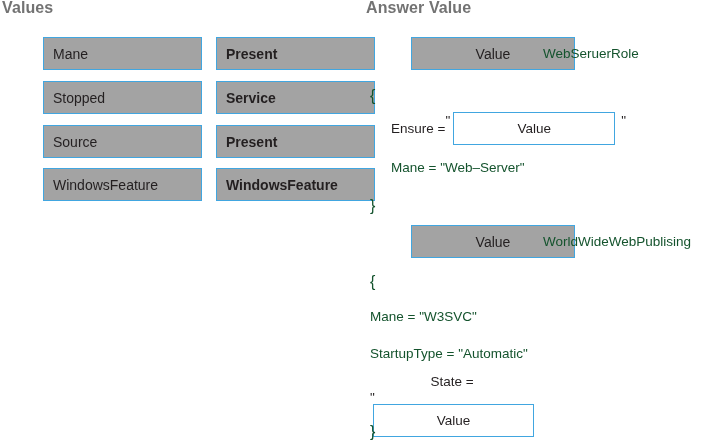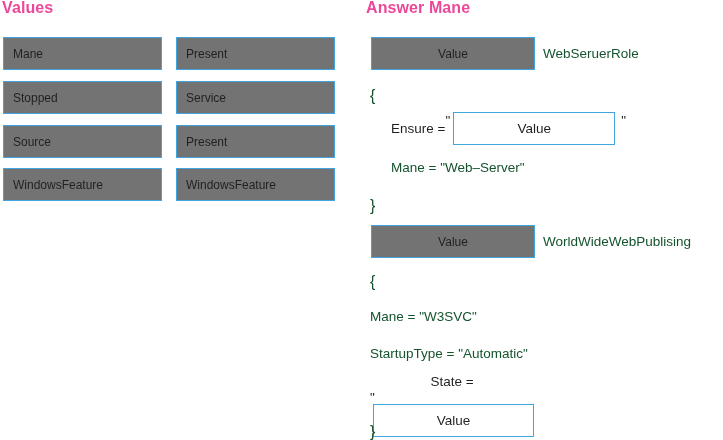--- a/index.html
+++ b/index.html
@@ -20,53 +20,54 @@
     position: relative;
     width: 723px;
     height: 440px;
   }
 
   
   .heading {
     position: absolute;
     font-size: 16px;
     font-weight: bold;
-    color: #ec4899;
+    color: #737373;
     letter-spacing: 0.1px;
     white-space: nowrap;
     line-height: 18px;
   }
   #values-heading  { left: 2px;   top: -1px; }
   #answer-heading  { left: 366px; top: -1px; }
 
   
   .token-box {
     position: absolute;
     box-sizing: border-box;
     border: 1.5px solid #41a6e0;
-    background: #737373;
-    font-size: 12px;
+    background: #a3a3a3;
+    font-size: 14px;
     line-height: 1;
     color: #231f20;
     display: flex;
     align-items: center;
     white-space: nowrap;
+    margin-left: 40px;
   }
   .token-box.left-aligned {
     justify-content: flex-start;
     padding-left: 9px;
   }
   .token-box.centered {
     justify-content: center;
   }
 
   
   #values-pool .token-box { height: 33px; width: 159px; }
   .col-a { left: 3px; }
-  .col-b { left: 176px; }
+  .col-b { left: 176px; font-weight: bold; }
   .row-1 { top: 37px; }
   .row-2 { top: 81px; }
   .row-3 { top: 125px; }
   .row-4 { top: 168px; }
 
   
   .ans-line {
     position: absolute;
     font-size: 13.5px;
     line-height: 1;
@@ -164,21 +165,21 @@
       <div class="token-box left-aligned col-a row-4">WindowsFeature</div>
 
       <div class="token-box left-aligned col-b row-1">Present</div>
       <div class="token-box left-aligned col-b row-2">Service</div>
       <div class="token-box left-aligned col-b row-3">Present</div>
       <div class="token-box left-aligned col-b row-4">WindowsFeature</div>
     </div>
   </div>
 
   <div>
-    <div class="heading" id="answer-heading">Answer Mane</div>
+    <div class="heading" id="answer-heading">Answer Value</div>
 
     <div class="token-box centered drop-wide" id="drop-role">Value</div>
 
     <div class="ans-line" id="label-role">WebSeruerRole</div>
 
     <div class="ans-line brace ans-col0" id="brace-open-1">{</div>
 
     <div class="inline-row" id="row-ensure">
       <span>Ensure = </span>
       <span class="quote-mark">"</span>

